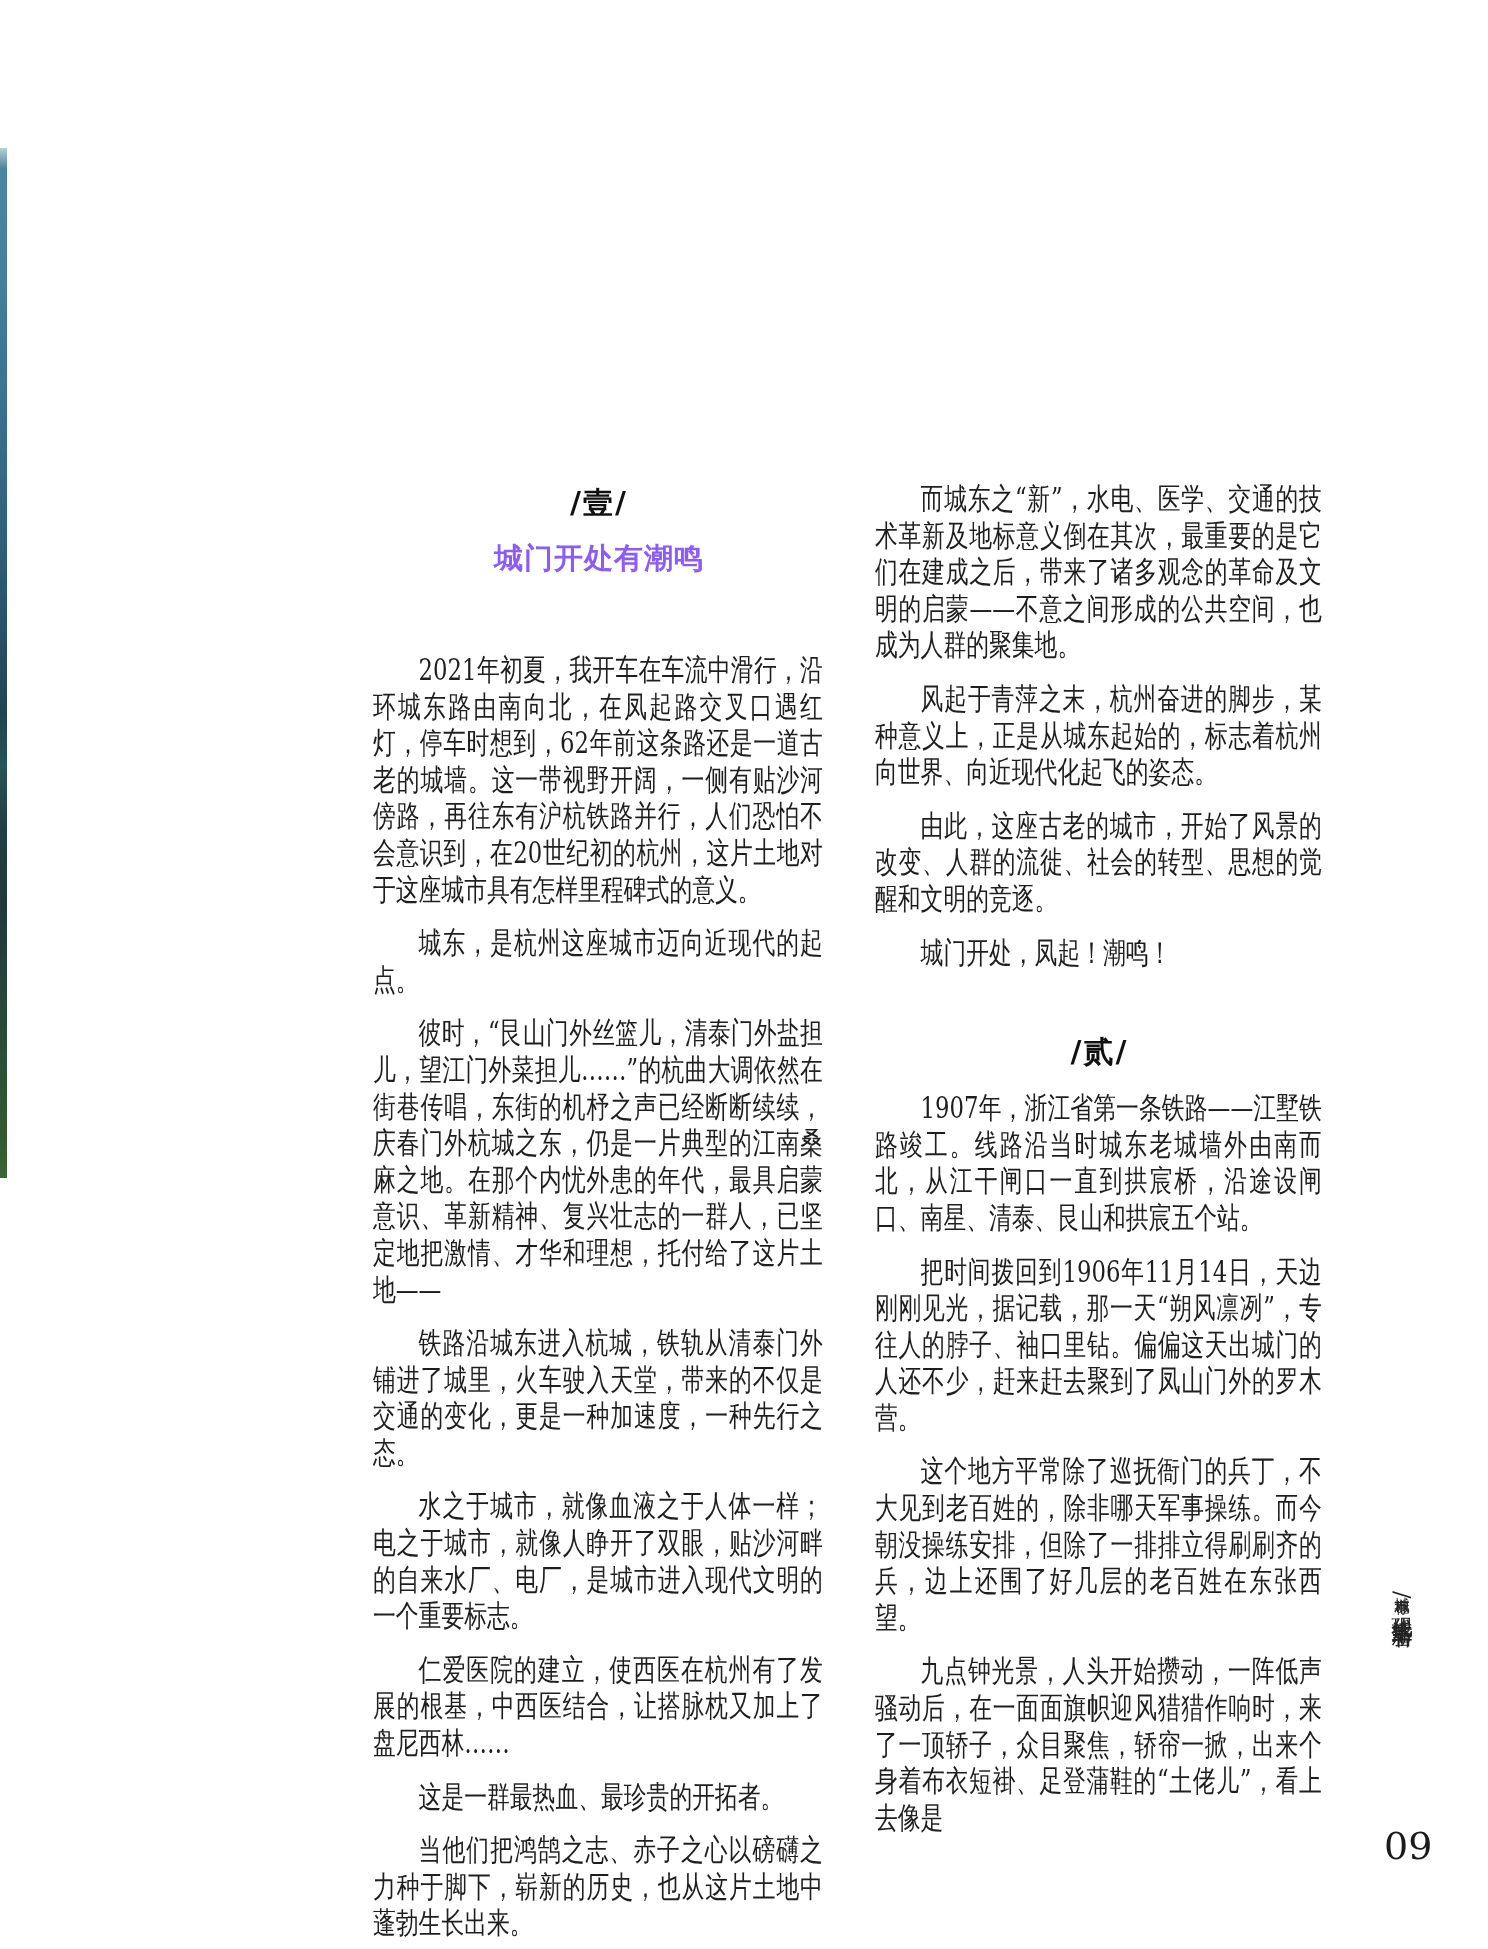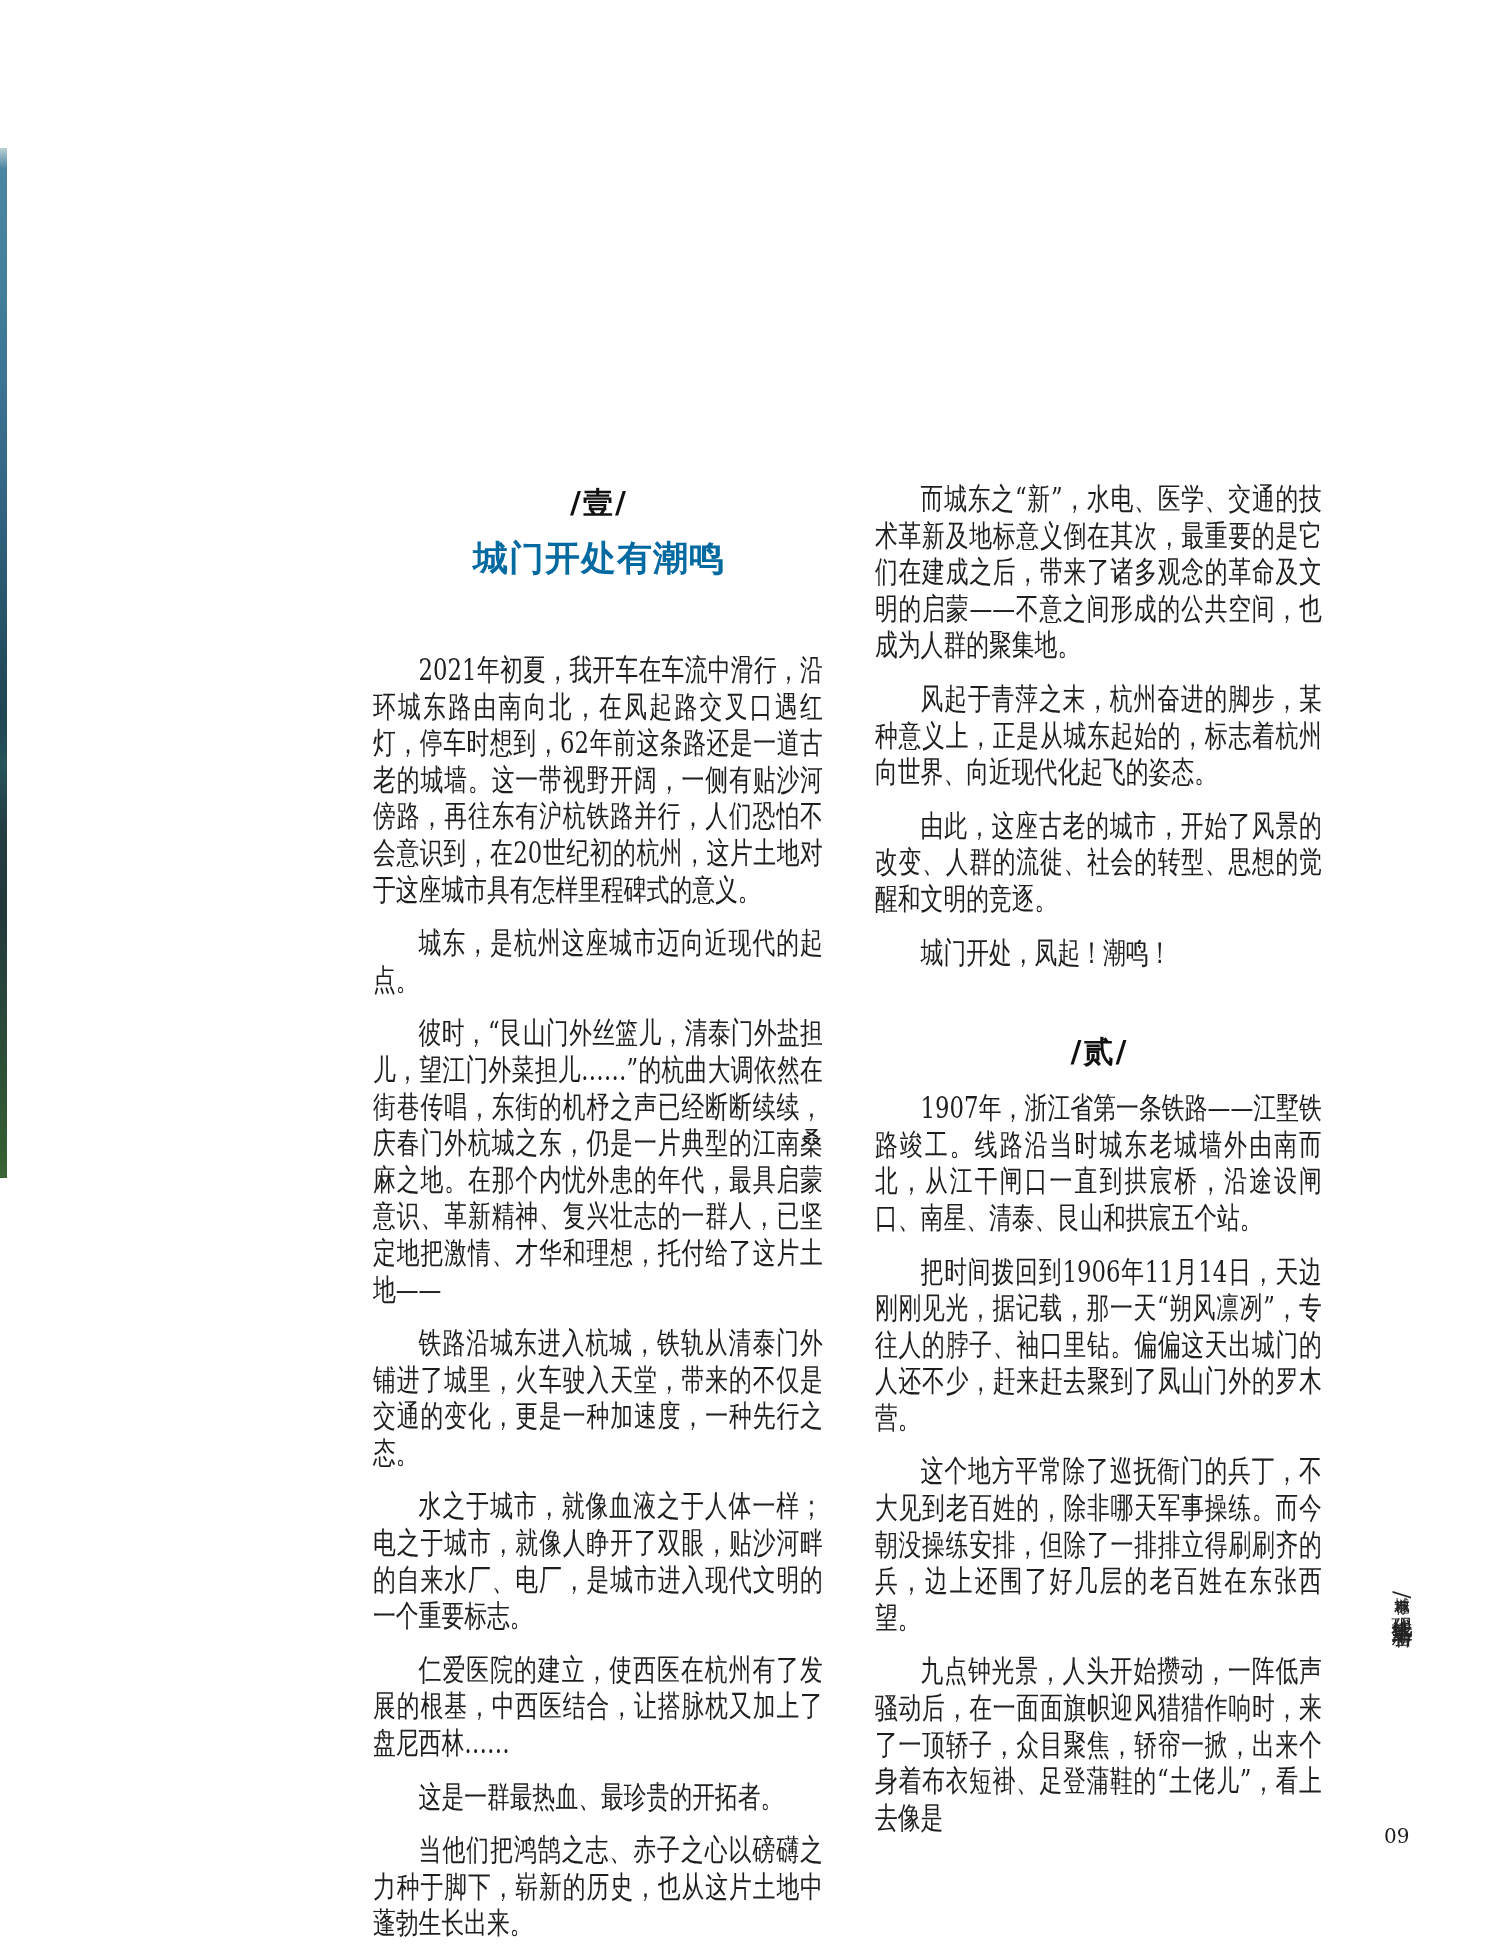--- a/index.html
+++ b/index.html
@@ -41,25 +41,25 @@
     text-align: center;
     font-size: 30px;
     line-height: 34px;
     font-weight: bold;
     letter-spacing: 2px;
     color: #111;
     margin: 0 0 21px 0;
   }
   .section-title {
     text-align: center;
-    font-size: 35px;
+    font-size: 29px;
     line-height: 34px;
     font-weight: bold;
     letter-spacing: 1px;
-    color: #0369a1;
+    color: #8b5cf6;
     margin: 8px 0 77px 0;
   }
   .col-left .spacer-top  { height: 486px; }
   .col-right .spacer-top { height: 481px; }
 
   p.body-para {
     margin: 0 0 17px 0;
     font-size: 30px;
     line-height: 36.6px;
     text-align: justify;
@@ -100,21 +100,21 @@
     padding: 2px 0;
   }
   .running-head .subtitle {
     font-size: 21px;
     letter-spacing: 1.5px;
   }
   .page-number {
     position: absolute;
     left: 1384px;
     top: 1824px;
-    font-size: 20px;
+    font-size: 38px;
     font-feature-settings: "onum";
     color: #1a1a1a;
   }
 </style>
 </head>
 <body>
 
 <div class="page">
 
   <div class="photo-strip" style="background: linear-gradient(rgb(185, 207, 212) 0%, rgb(74, 134, 162) 2%, rgb(68, 128, 156) 12%, rgb(58, 113, 144) 25%, rgb(47, 95, 122) 38%, rgb(38, 79, 99) 48%, rgb(31, 69, 82) 55%, rgb(39, 83, 90) 60%, rgb(35, 62, 66) 66%, rgb(34, 56, 59) 74%, rgb(39, 66, 60) 80%, rgb(43, 74, 56) 86%, rgb(47, 84, 52) 92%, rgb(51, 92, 49) 97%, rgb(58, 101, 53) 100%);"></div>

